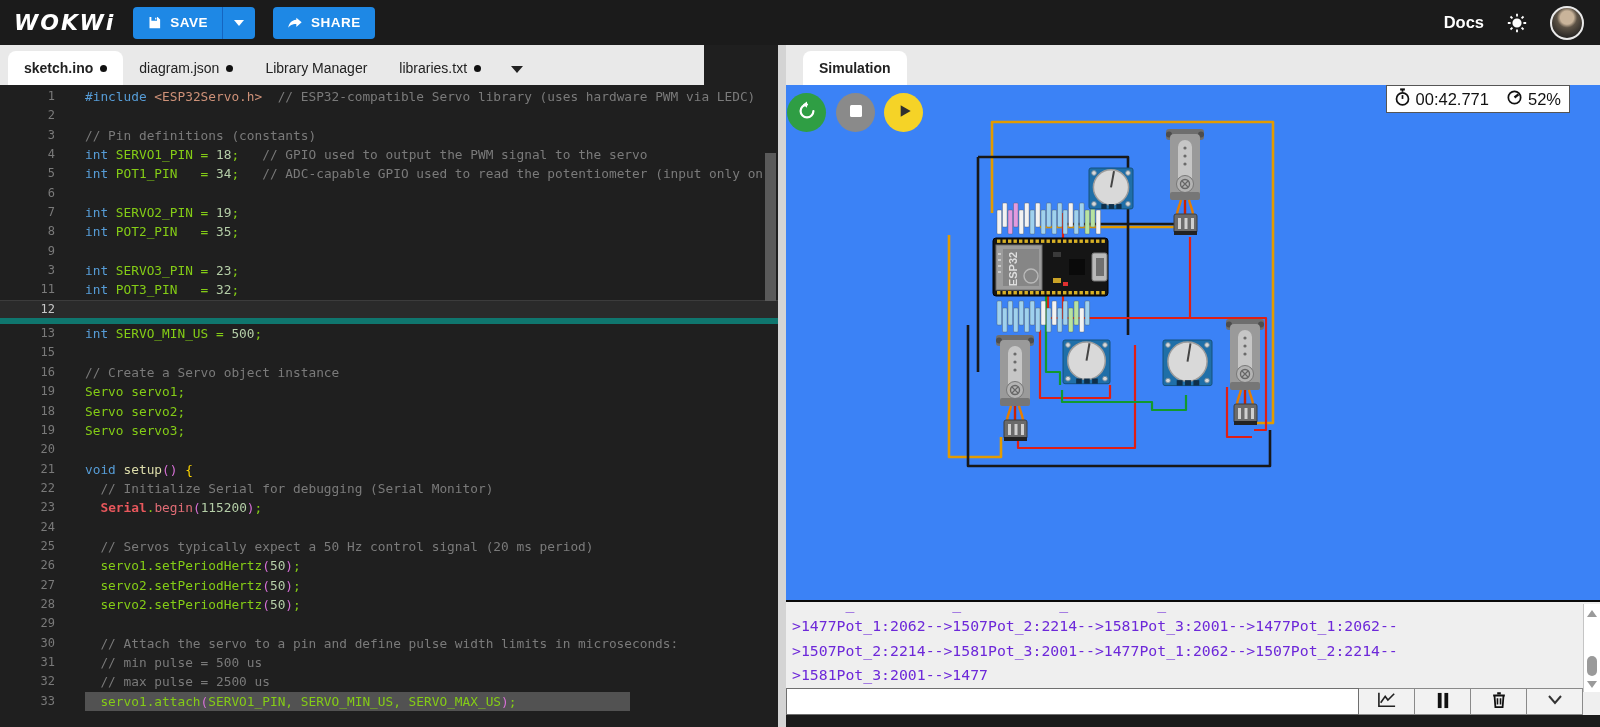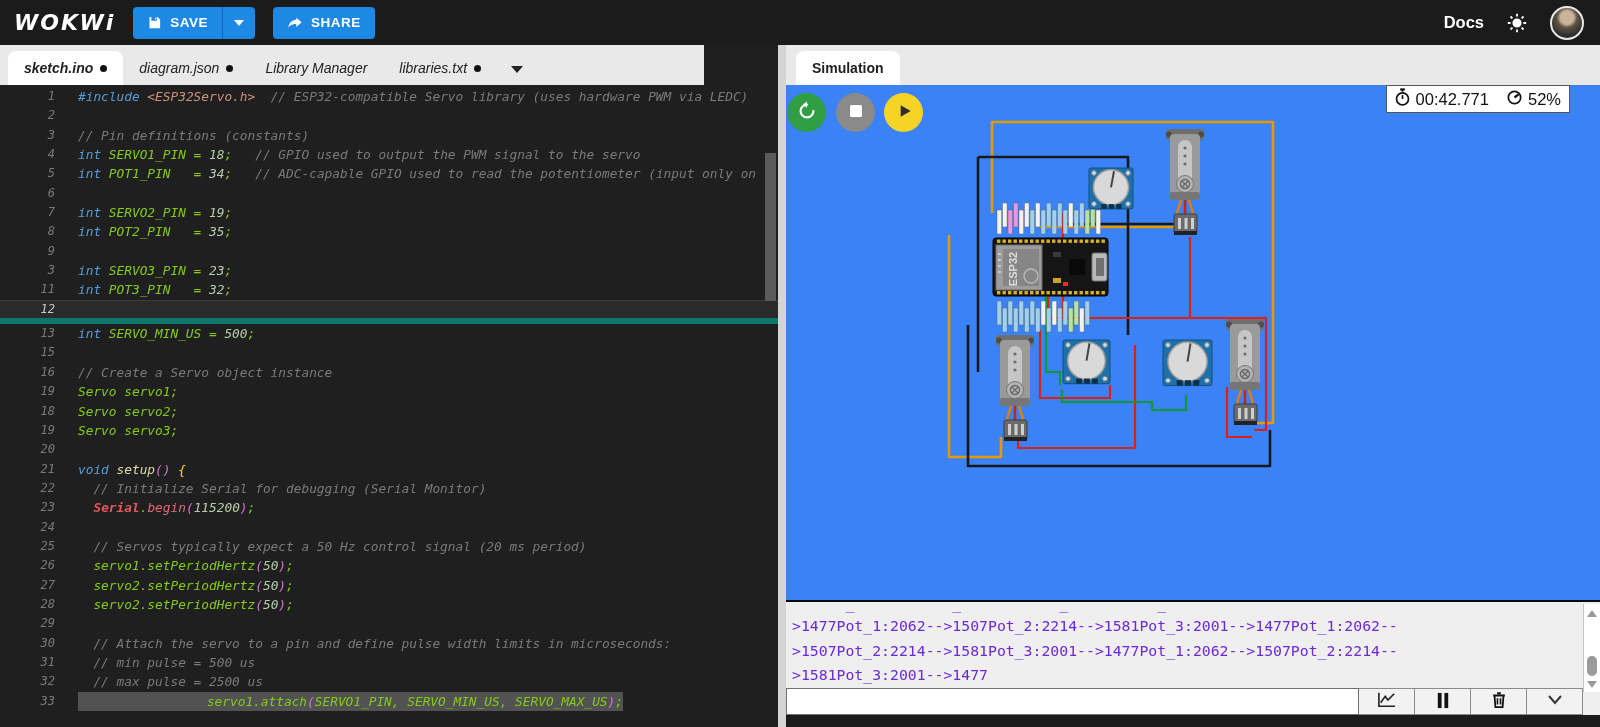--- a/index.html
+++ b/index.html
@@ -22,41 +22,41 @@
               border-top:6px solid #fff;}
   .spacer{flex:1;}
   .docs{color:#fff;font-weight:bold;font-size:16.5px;margin-right:22px;cursor:pointer;text-decoration:none;}
   .sun{margin-right:22px;cursor:pointer;display:flex;}
   .avatar{width:34px;height:34px;border-radius:50%;margin-right:16px;cursor:pointer;
           background:radial-gradient(circle at 50% 32%, #c9b49a 0 26%, #5d5346 40%, #2e2b28 75%);
           border:2px solid #e9e9e9;box-sizing:border-box;}
 
   
   .main{position:absolute;top:45px;left:0;width:1600px;height:682px;}
-  .left{position:absolute;left:0;top:0;width:704px;height:682px;font-style:italic;}
+  .left{position:absolute;left:0;top:0;width:704px;height:682px;}
   .right{position:absolute;left:786px;top:0;width:814px;height:682px;}
   .divider{position:absolute;left:778px;top:0;width:8px;height:682px;background:#d4d4d4;}
   .tabbar{position:absolute;left:0;top:0;right:0;height:40px;background:#e9e9e9;
           display:flex;align-items:flex-end;}
   .tab{height:34px;display:flex;align-items:center;gap:7px;padding:0 16px;font-size:14px;
        color:#222;cursor:pointer;border-radius:8px 8px 0 0;white-space:nowrap;}
   .tab.active{background:#fff;font-weight:bold;}
   .tab .dot{width:7px;height:7px;border-radius:50%;background:#111;}
   .tabs-caret{margin:0 0 12px 14px;cursor:pointer;width:0;height:0;
               border-left:6px solid transparent;border-right:6px solid transparent;
               border-top:7px solid #222;}
 
   
   .editor{position:absolute;left:0;top:40px;width:778px;height:642px;background:#1f1f1f;
           overflow:hidden;font-family:"DejaVu Sans Mono",monospace;font-size:12.8px;}
   #code-lines{position:absolute;left:0;top:2px;width:778px;}
   .code-line{height:19.35px;line-height:19.35px;white-space:pre;position:relative;}
   .code-line .ln{display:inline-block;width:55px;text-align:right;color:#7a7a7a;
                  font-size:12px;vertical-align:top;}
-  .code-line .lc{position:absolute;left:78px;top:0;white-space:pre;text-align:right;}
+  .code-line .lc{position:absolute;left:85px;top:0;white-space:pre;}
   .code-line.cur{background:#2a2a2a;border-top:1px solid #3c3c3c;border-bottom:6px solid #0f766e;
                  height:17.35px;line-height:17.35px;}
   .code-line.cur .ln{color:#c8c8c8;}
   .code-line.sel .lc{background:#525252;min-width:545px;}
   .tk{color:#569cd6}.ts{color:#ce9178}.tc{color:#7a7a7a}.tn{color:#b5cea8}
   .tf{color:#dcdcaa}.tp{color:#84cc16}.tr{color:#e8575c;font-weight:bold}
   .tm{color:#e06c75}.tb1{color:#ffd700}.tb2{color:#d670d6}
   .ed-scrollbar{position:absolute;right:2px;top:0;width:11px;height:642px;}
   .ed-thumb{position:absolute;top:68px;width:11px;height:148px;background:#5a5a5a;}
 
@@ -193,21 +193,21 @@
         <div class="ed-scrollbar">
           <div class="ed-thumb"></div>
         </div>
       </div>
     </section>
 
     <div class="divider"></div>
 
     <section class="right">
       <div class="tabbar">
-        <div class="tab active" style="margin-left:10px">
+        <div class="tab active" style="margin-left:17px">
           <span>Simulation</span>
         </div>
       </div>
 
       <div class="sim-canvas">
         <button class="ctl restart">
           <span>
             <svg width="22" height="22" viewBox="0 0 24 24" fill="none" stroke="#fff" stroke-width="2.4" stroke-linecap="round">
               <path d="M12 5 a7 7 0 1 0 7 7"></path>
                 <polygon points="12,1.5 12,8.5 7.5,5" fill="#fff" stroke="none"></polygon>

